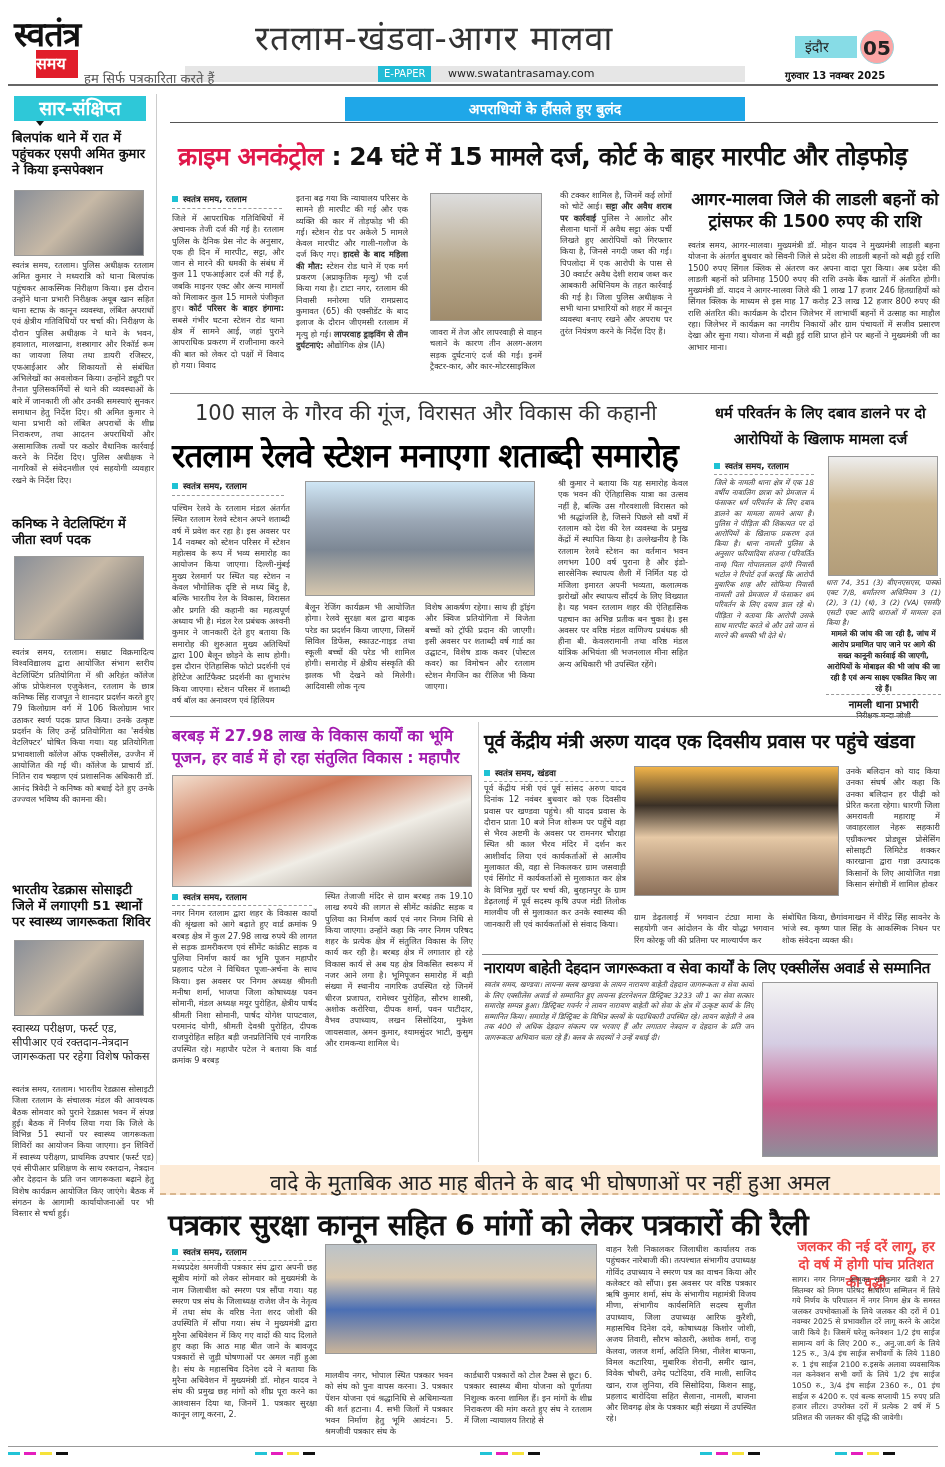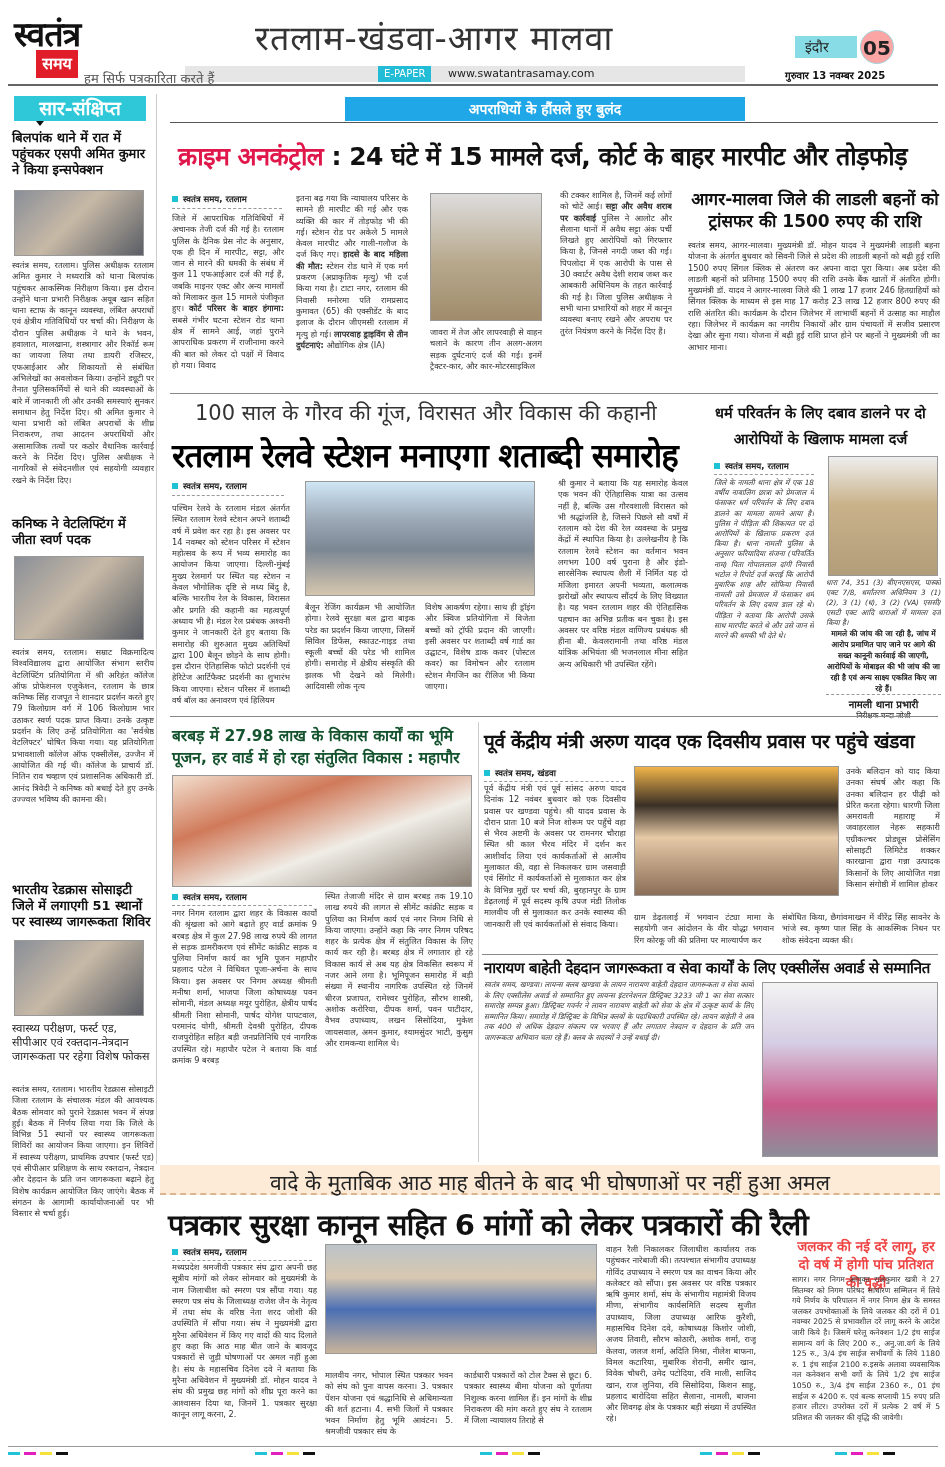--- a/index.html
+++ b/index.html
@@ -1,19 +1,19 @@
 <!DOCTYPE html>
 <html><head>
 <meta charset="utf-8">
 <style>
 *{box-sizing:border-box;margin:0;padding:0}
 body{width:945px;height:1467px;background:#fff;font-family:"DejaVu Sans",sans-serif;color:#222;position:relative;overflow:hidden}
 .abs{position:absolute}
 .mast-logo-top{left:14px;top:10px;font-size:34px;font-weight:bold;color:#111;letter-spacing:-1px;font-family:"DejaVu Serif",serif}
-.mast-logo-bot{left:36px;top:50px;width:42px;height:28px;background:#e11d2a;color:#fff;font-size:16px;font-weight:bold;text-align:center;line-height:28px}
+.mast-logo-bot{left:36px;top:50px;width:42px;height:28px;background:#e11d2a;color:#fff;font-size:16px;font-weight:bold;text-align:left;line-height:28px}
 .mast-title{left:255px;top:14px;font-size:34px;color:#333;letter-spacing:1px}
 .tagline{left:84px;top:69px;font-size:13px;color:#555}
 .epaper-bar{left:185px;top:66px;width:560px;height:16px;background:#e6e6e6}
 .epaper-tag{left:378px;top:66px;height:16px;padding:0 6px;background:#22bcd6;color:#fff;font-size:10px;line-height:16px}
 .epaper-url{left:448px;top:66px;font-size:11px;color:#222;line-height:16px}
 .city-box{left:795px;top:36px;width:62px;height:22px;background:#87dce6;font-size:14px;line-height:22px;padding-left:10px}
 .page-no{left:860px;top:30px;width:34px;height:34px;border-radius:50%;background:#fca5a5;border:1px solid #9fd5dc;text-align:center;line-height:34px;font-weight:bold;font-size:20px}
 .dateline{left:785px;top:68px;font-size:10px;font-weight:bold;color:#111}
 .mast-rule{left:8px;top:84px;width:930px;height:2px;background:#666}
 .sar{left:14px;top:96px;width:132px;height:25px;background:#2ec8d8;color:#fff;text-align:center;font-weight:bold;font-size:19px;line-height:25px}
@@ -95,21 +95,21 @@
 <div class="abs byline dash" style="left:714px;top:460px;width:100px;padding-bottom:3px">स्वतंत्र समय, रतलाम</div>
 <div class="abs body" style="left:714px;top:478px;width:100px;height:230px;overflow:hidden;font-style:italic;font-size:7.3px;line-height:10.2px">जिले के नामली थाना क्षेत्र में एक 18 वर्षीय नाबालिग छात्रा को प्रेमजाल में फंसाकर धर्म परिवर्तन के लिए दबाव डालने का मामला सामने आया है। पुलिस ने पीड़िता की शिकायत पर दो आरोपियों के खिलाफ प्रकरण दर्ज किया है। थाना नामली पुलिस के अनुसार फरियादिया संजना (परिवर्तित नाम) पिता गोपाललाल दांगी निवासी भटोल ने रिपोर्ट दर्ज कराई कि आरोपी मुबारिक शाह और सोफिया निवासी नामली उसे प्रेमजाल में फंसाकर धर्म परिवर्तन के लिए दबाव डाल रहे थे। पीड़िता ने बताया कि आरोपी उसके साथ मारपीट करते थे और उसे जान से मारने की धमकी भी देते थे।</div>
 <div class="abs photo" style="left:828px;top:456px;width:110px;height:120px;background:linear-gradient(180deg,#eee 0%,#c9b28a 40%,#b29d7a 100%)"></div>
 <div class="abs body" style="left:826px;top:578px;width:115px;height:48px;overflow:hidden;font-style:italic;font-size:7.3px;line-height:10px">धारा 74, 351 (3) बीएनएसएस, पास्को एक्ट 7/8, धर्मांतरण अधिनियम 3 (1) (2), 3 (1) (ध), 3 (2) (VA) एससी/एसटी एक्ट आदि धाराओं में मामला दर्ज किया है।</div>
 <div class="abs quote" style="left:826px;top:628px;width:115px;height:66px;overflow:hidden;font-size:7.5px;line-height:11px">मामले की जांच की जा रही है, जांच में आरोप प्रमाणित पाए जाने पर आगे की सख्त कानूनी कार्रवाई की जाएगी, आरोपियों के मोबाइल की भी जांच की जा रही है एवं अन्य साक्ष्य एकत्रित किए जा रहे हैं।</div>
 <div class="abs" style="left:826px;top:694px;width:115px;border-top:1px dashed #999"></div>
 <div class="abs" style="left:826px;top:697px;width:115px;text-align:center;font-size:10px;font-weight:bold">नामली थाना प्रभारी</div>
 <div class="abs" style="left:826px;top:710px;width:115px;text-align:center;font-size:7.5px">निरीक्षक चन्दा जोशी</div>
 <div class="abs hr" style="left:170px;top:716px;width:768px;background:#888"></div>
 
-<div class="abs" style="left:172px;top:725px;width:305px;font-size:15.5px;font-weight:bold;line-height:22px;color:#14532d">बरबड़ में 27.98 लाख के विकास कार्यों का भूमि पूजन, हर वार्ड में हो रहा संतुलित विकास : महापौर</div>
+<div class="abs" style="left:172px;top:725px;width:305px;font-size:15.5px;font-weight:bold;line-height:22px;color:#a21caf">बरबड़ में 27.98 लाख के विकास कार्यों का भूमि पूजन, हर वार्ड में हो रहा संतुलित विकास : महापौर</div>
 <div class="abs photo" style="left:172px;top:775px;width:300px;height:112px;background:linear-gradient(160deg,#f2dfcf 0%,#d07a5a 30%,#f0ede6 60%,#8a7f73 100%)"></div>
 <div class="abs byline dash" style="left:172px;top:891px;width:140px;padding-bottom:3px">स्वतंत्र समय, रतलाम</div>
 <div class="abs body" style="left:172px;top:908px;width:145px;height:250px;overflow:hidden">नगर निगम रतलाम द्वारा शहर के विकास कार्यों की श्रृंखला को आगे बढ़ाते हुए वार्ड क्रमांक 9 बरबड़ क्षेत्र में कुल 27.98 लाख रुपये की लागत से सड़क डामरीकरण एवं सीमेंट कांक्रीट सड़क व पुलिया निर्माण कार्य का भूमि पूजन महापौर प्रहलाद पटेल ने विधिवत पूजा-अर्चना के साथ किया। इस अवसर पर निगम अध्यक्ष श्रीमती मनीषा शर्मा, भाजपा जिला कोषाध्यक्ष पवन सोमानी, मंडल अध्यक्ष मयूर पुरोहित, क्षेत्रीय पार्षद श्रीमती निशा सोमानी, पार्षद योगेश पापटवाल, परमानंद योगी, श्रीमती देवश्री पुरोहित, दीपक राजपुरोहित सहित बड़ी जनप्रतिनिधि एवं नागरिक उपस्थित रहे। महापौर पटेल ने बताया कि वार्ड क्रमांक 9 बरबड़</div>
 <div class="abs body" style="left:325px;top:891px;width:148px;height:267px;overflow:hidden">स्थित तेजाजी मंदिर से ग्राम बरबड़ तक 19.10 लाख रुपये की लागत से सीमेंट कांक्रीट सड़क व पुलिया का निर्माण कार्य एवं नगर निगम निधि से किया जाएगा। उन्होंने कहा कि नगर निगम परिषद शहर के प्रत्येक क्षेत्र में संतुलित विकास के लिए कार्य कर रही है। बरबड़ क्षेत्र में लगातार हो रहे विकास कार्य से अब यह क्षेत्र विकसित स्वरूप में नजर आने लगा है। भूमिपूजन समारोह में बड़ी संख्या में स्थानीय नागरिक उपस्थित रहे जिनमें धीरज प्रजापत, रामेश्वर पुरोहित, सौरभ शास्त्री, अशोक करोरिया, दीपक शर्मा, पवन पाटीदार, वैभव उपाध्याय, लखन सिसोदिया, मुकेश जायसवाल, अमन कुमार, श्यामसुंदर भाटी, कुसुम और रामकन्या शामिल थे।</div>
 <div class="abs" style="left:478px;top:722px;width:1px;height:440px;background:#ccc"></div>
 
 <div class="abs big-head" style="left:484px;top:728px;font-size:19px;letter-spacing:-0.3px">पूर्व केंद्रीय मंत्री अरुण यादव एक दिवसीय प्रवास पर पहुंचे खंडवा</div>
 <div class="abs byline dash" style="left:484px;top:767px;width:140px;padding-bottom:3px">स्वतंत्र समय, खंडवा</div>
 <div class="abs body" style="left:484px;top:783px;width:142px;height:165px;overflow:hidden">पूर्व केंद्रीय मंत्री एवं पूर्व सांसद अरुण यादव दिनांक 12 नवंबर बुधवार को एक दिवसीय प्रवास पर खण्डवा पहुंचे। श्री यादव प्रवास के दौरान प्रातः 10 बजे निज शोरूम पर पहुँचे वहा से भैरव अष्टमी के अवसर पर रामनगर चौराहा स्थित श्री काल भैरव मंदिर में दर्शन कर आशीर्वाद लिया एवं कार्यकर्ताओं से आत्मीय मुलाकात की, वहा से निकलकर ग्राम जसवाड़ी एवं सिंगोट में कार्यकर्ताओं से मुलाकात कर क्षेत्र के विभिन्न मुद्दों पर चर्चा की, बुरहानपुर के ग्राम डेढ़तलाई में पूर्व सदस्य कृषि उपज मंडी तिलोक मालवीय जी से मुलाकात कर उनके स्वास्थ्य की जानकारी ली एवं कार्यकर्ताओं से संवाद किया।</div>
 <div class="abs photo" style="left:634px;top:766px;width:205px;height:130px;background:linear-gradient(180deg,#f1b44a 0%,#3a3026 30%,#e6c9a6 55%,#8a6e58 100%)"></div>

